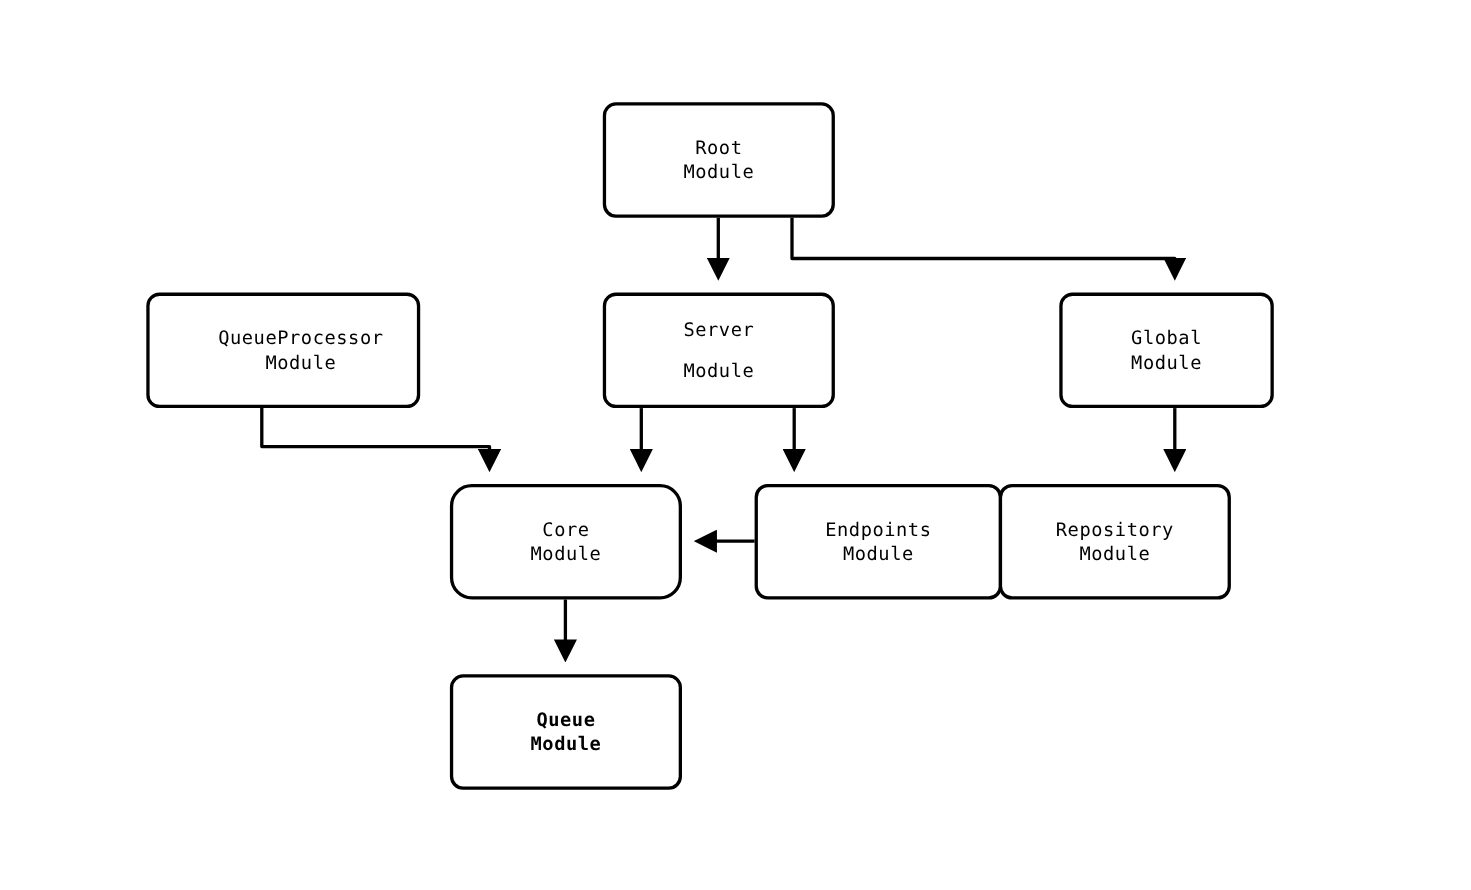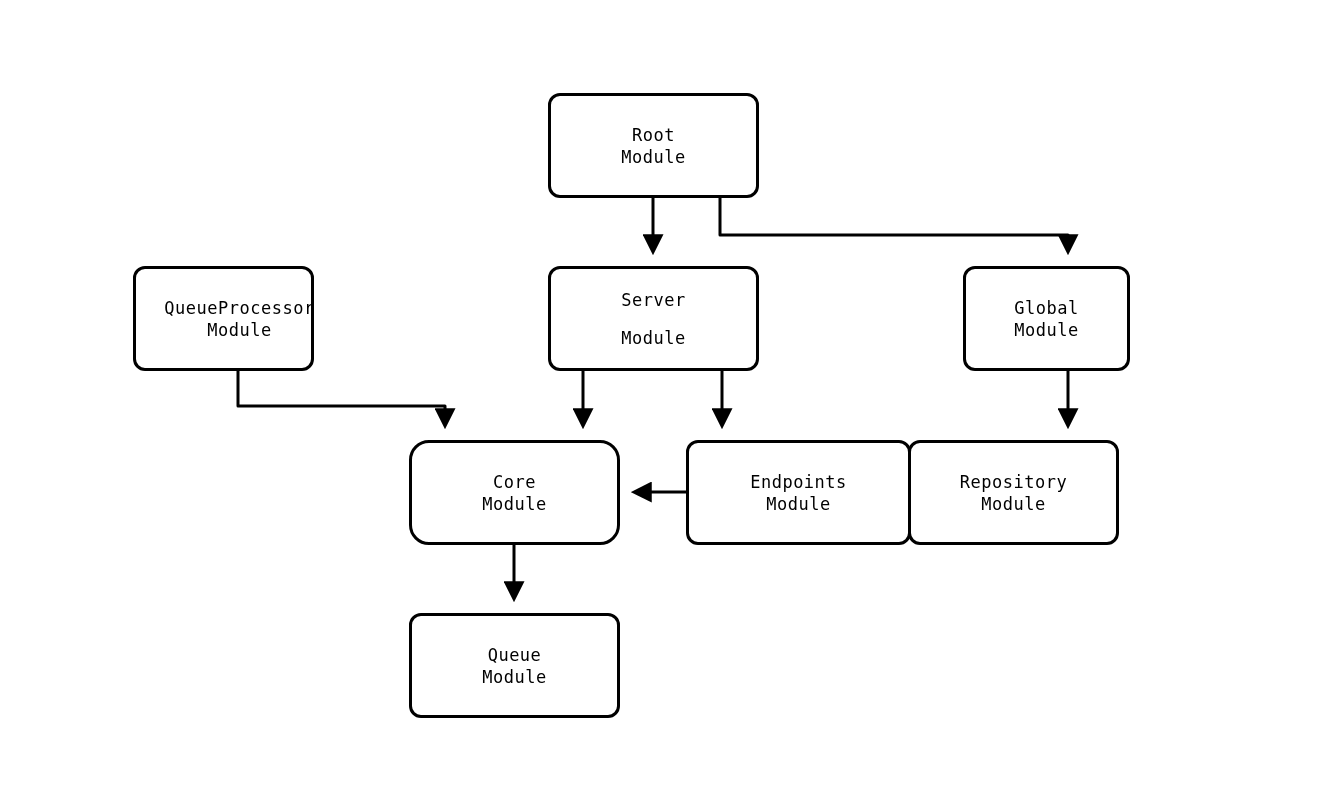--- a/index.html
+++ b/index.html
@@ -75,48 +75,48 @@
     <path d="M 1068 371 L 1068 424" fill="none" stroke="#000000" stroke-width="3" marker-end="url(#arrow)"></path>
 
     <path d="M 514 545 L 514 597" fill="none" stroke="#000000" stroke-width="3" marker-end="url(#arrow)"></path>
   </svg>
 
   <div class="node" style="left:548px; top:93px; width:211px; height:105px;">
     <div class="node-line">Root</div>
     <div class="node-line">Module</div>
   </div>
 
-  <div class="node" style="left:133px; top:266px; width:181px; height:105px;padding-left:32px;">
+  <div class="node" style="left:133px; top:266px; width:249px; height:105px;padding-left:32px;">
     <div class="node-line">QueueProcessor</div>
     <div class="node-line">Module</div>
   </div>
 
   <div class="node" style="left:548px; top:266px; width:211px; height:105px;gap:16px;">
     <div class="node-line">Server</div>
     <div class="node-line">Module</div>
   </div>
 
-  <div class="node" style="left:963px; top:266px; width:167px; height:105px;">
+  <div class="node" style="left:963px; top:266px; width:195px; height:105px;">
     <div class="node-line">Global</div>
     <div class="node-line">Module</div>
   </div>
 
   <div class="node" style="left:409px; top:440px; width:211px; height:105px;border-radius:20px;">
     <div class="node-line">Core</div>
     <div class="node-line">Module</div>
   </div>
 
   <div class="node" style="left:686px; top:440px; width:225px; height:105px;">
     <div class="node-line">Endpoints</div>
     <div class="node-line">Module</div>
   </div>
 
   <div class="node" style="left:908px; top:440px; width:211px; height:105px;">
     <div class="node-line">Repository</div>
     <div class="node-line">Module</div>
   </div>
 
-  <div class="node" style="left:409px; top:613px; width:211px; height:105px;">
+  <div class="node" style="left:409px; top:613px; width:211px; height:105px;font-weight:bold;">
     <div class="node-line">Queue</div>
     <div class="node-line">Module</div>
   </div>
 
 </div>
 
 </body></html>

